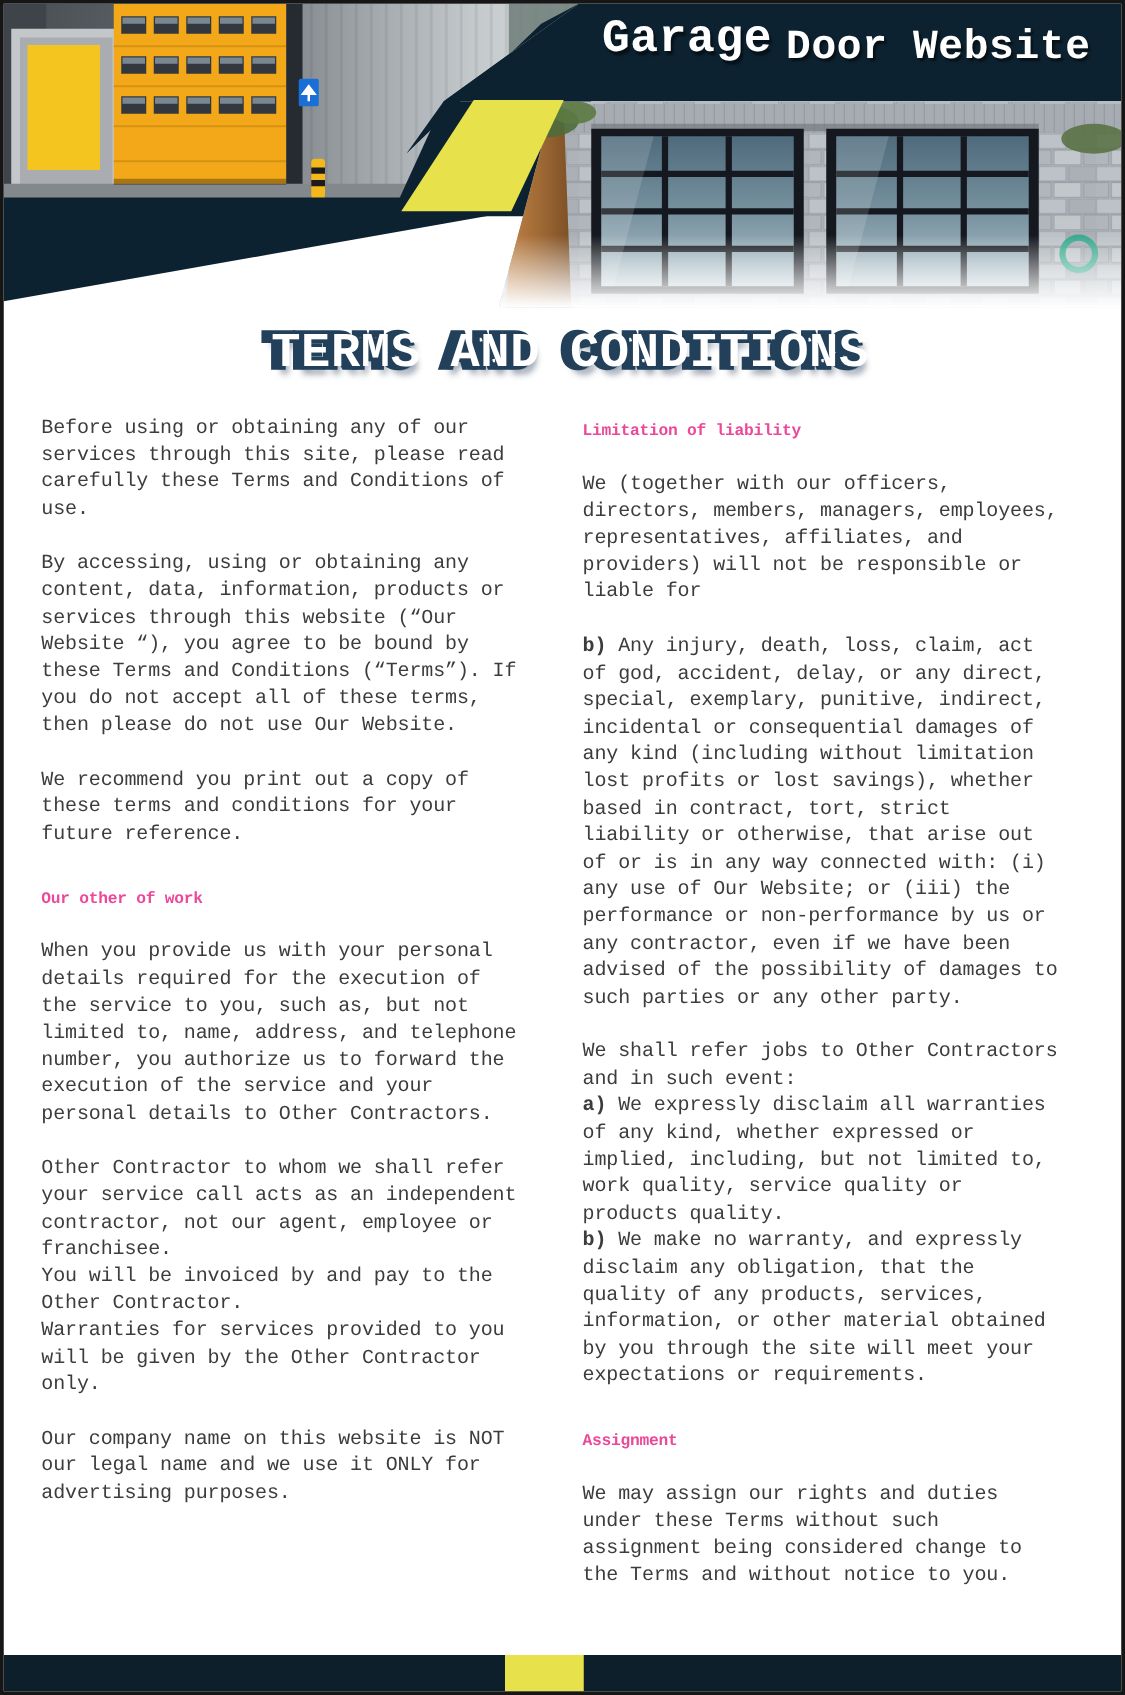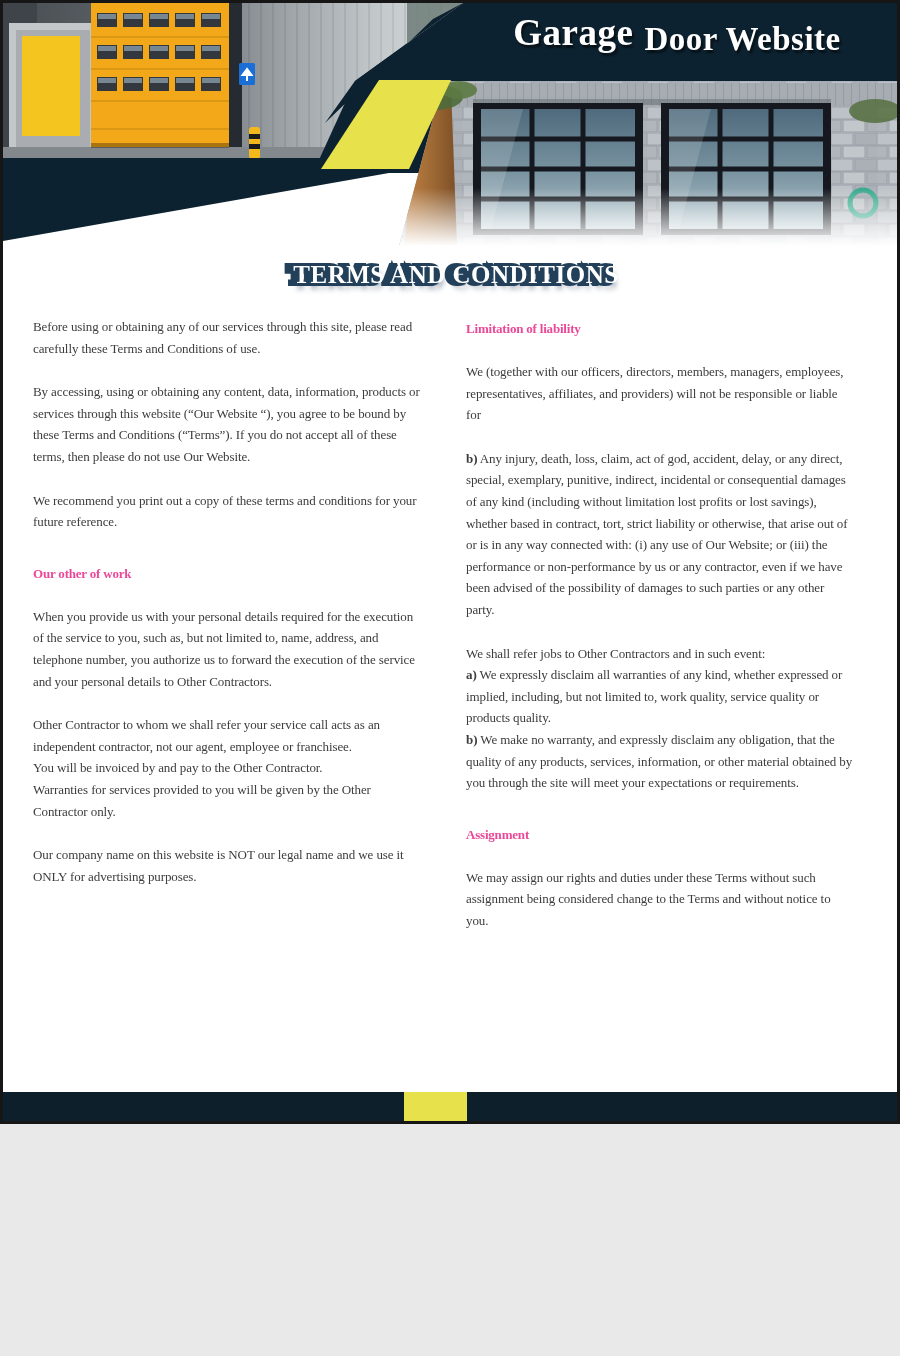--- a/index.html
+++ b/index.html
@@ -1,63 +1,63 @@
 <!DOCTYPE html>
 <html><head>
 <meta charset="utf-8">
 <style>
   html,body{margin:0;padding:0;background:#e9e9e9;}
   .page{
     position:relative;
-    width:900px;height:1124px;
+    width:900px;height:1356px;
     box-sizing:border-box;
     border:3px solid #161616;
     background:#ffffff;
-    font-family:Liberation Serif, serif;
+    font-family:Liberation Mono, monospace;
     overflow:hidden;
   }
   
   .hero{position:relative;width:894px;height:243px;}
   .hero svg{display:block;width:894px;height:243px;}
   .brand{
     position:absolute;top:8px;left:462px;width:424px;height:66px;
     display:flex;align-items:baseline;justify-content:center;gap:11px;
     color:#ffffff;font-weight:bold;
     text-shadow:2px 3px 2px rgba(0,0,0,0.55);
     white-space:nowrap;
   }
   .brand .w1{font-size:37px;letter-spacing:0.5px;}
   .brand .w2{font-size:33px;letter-spacing:0.5px;position:relative;top:5px;}
   
   .page-title{
     position:relative;
     margin:15px auto 27px;
     text-align:center;
-    font-size:25px;font-weight:800;letter-spacing:0.5px;
+    font-size:39px;font-weight:800;letter-spacing:0.5px;
     color:#ffffff;
     z-index:1;
     padding-left:12px;
   }
   .page-title::before{
     content:attr(data-text);
     position:absolute;left:0;right:0;top:0;
     z-index:-1;
     -webkit-text-stroke:6px #23405a;
     text-shadow:3px 3px 0 #9aabbc,5px 6px 5px rgba(90,105,125,0.65);
   }
   
   .columns{
     display:flex;gap:46px;
     padding:0 44px 0 30px;
     color:#3c3c3c;
   }
   .col{flex:1;min-width:0;}
   .col p{
     margin:0 0 22px;
-    font-size:13px;line-height:21.6px;letter-spacing:-0.1px;
+    font-size:16px;line-height:21.6px;letter-spacing:-0.1px;
   }
   .col h2{
     margin:28px 0 19px;
     font-size:13px;line-height:26px;
     color:#ec4899;letter-spacing:-0.2px;
     font-weight:bold;
   }
   .col > :first-child{margin-top:0;}
   .col strong{font-weight:bold;}
   

